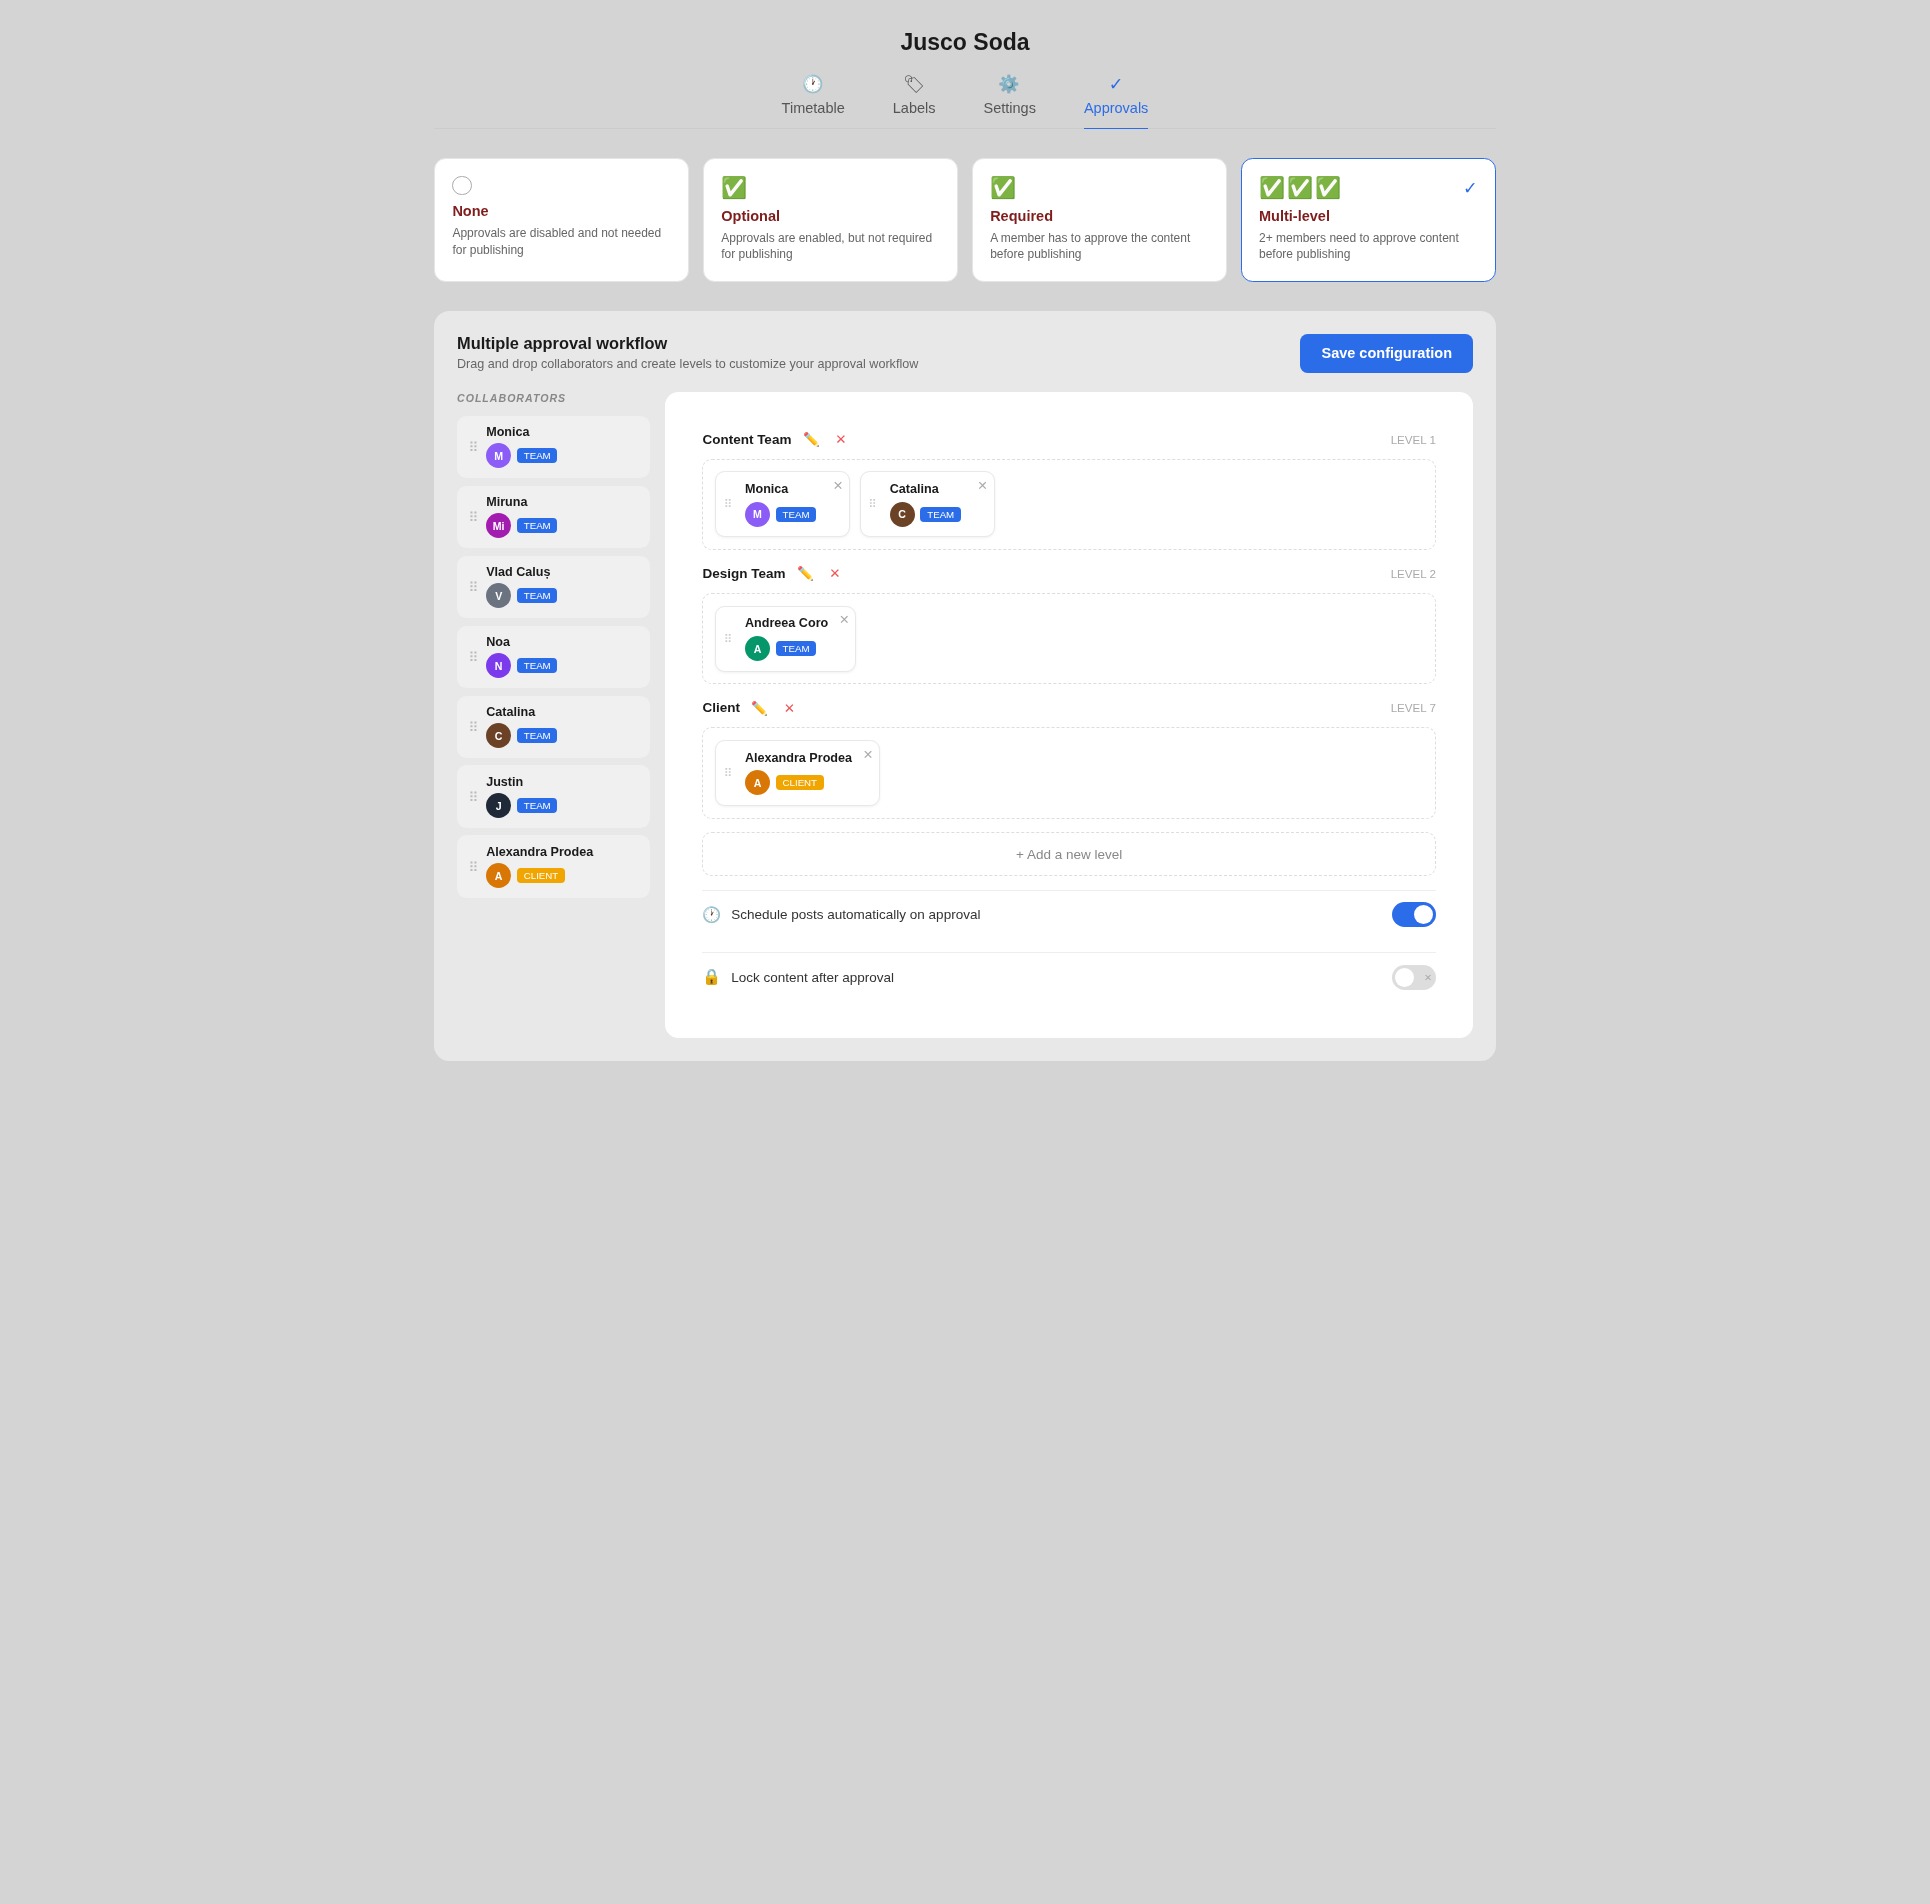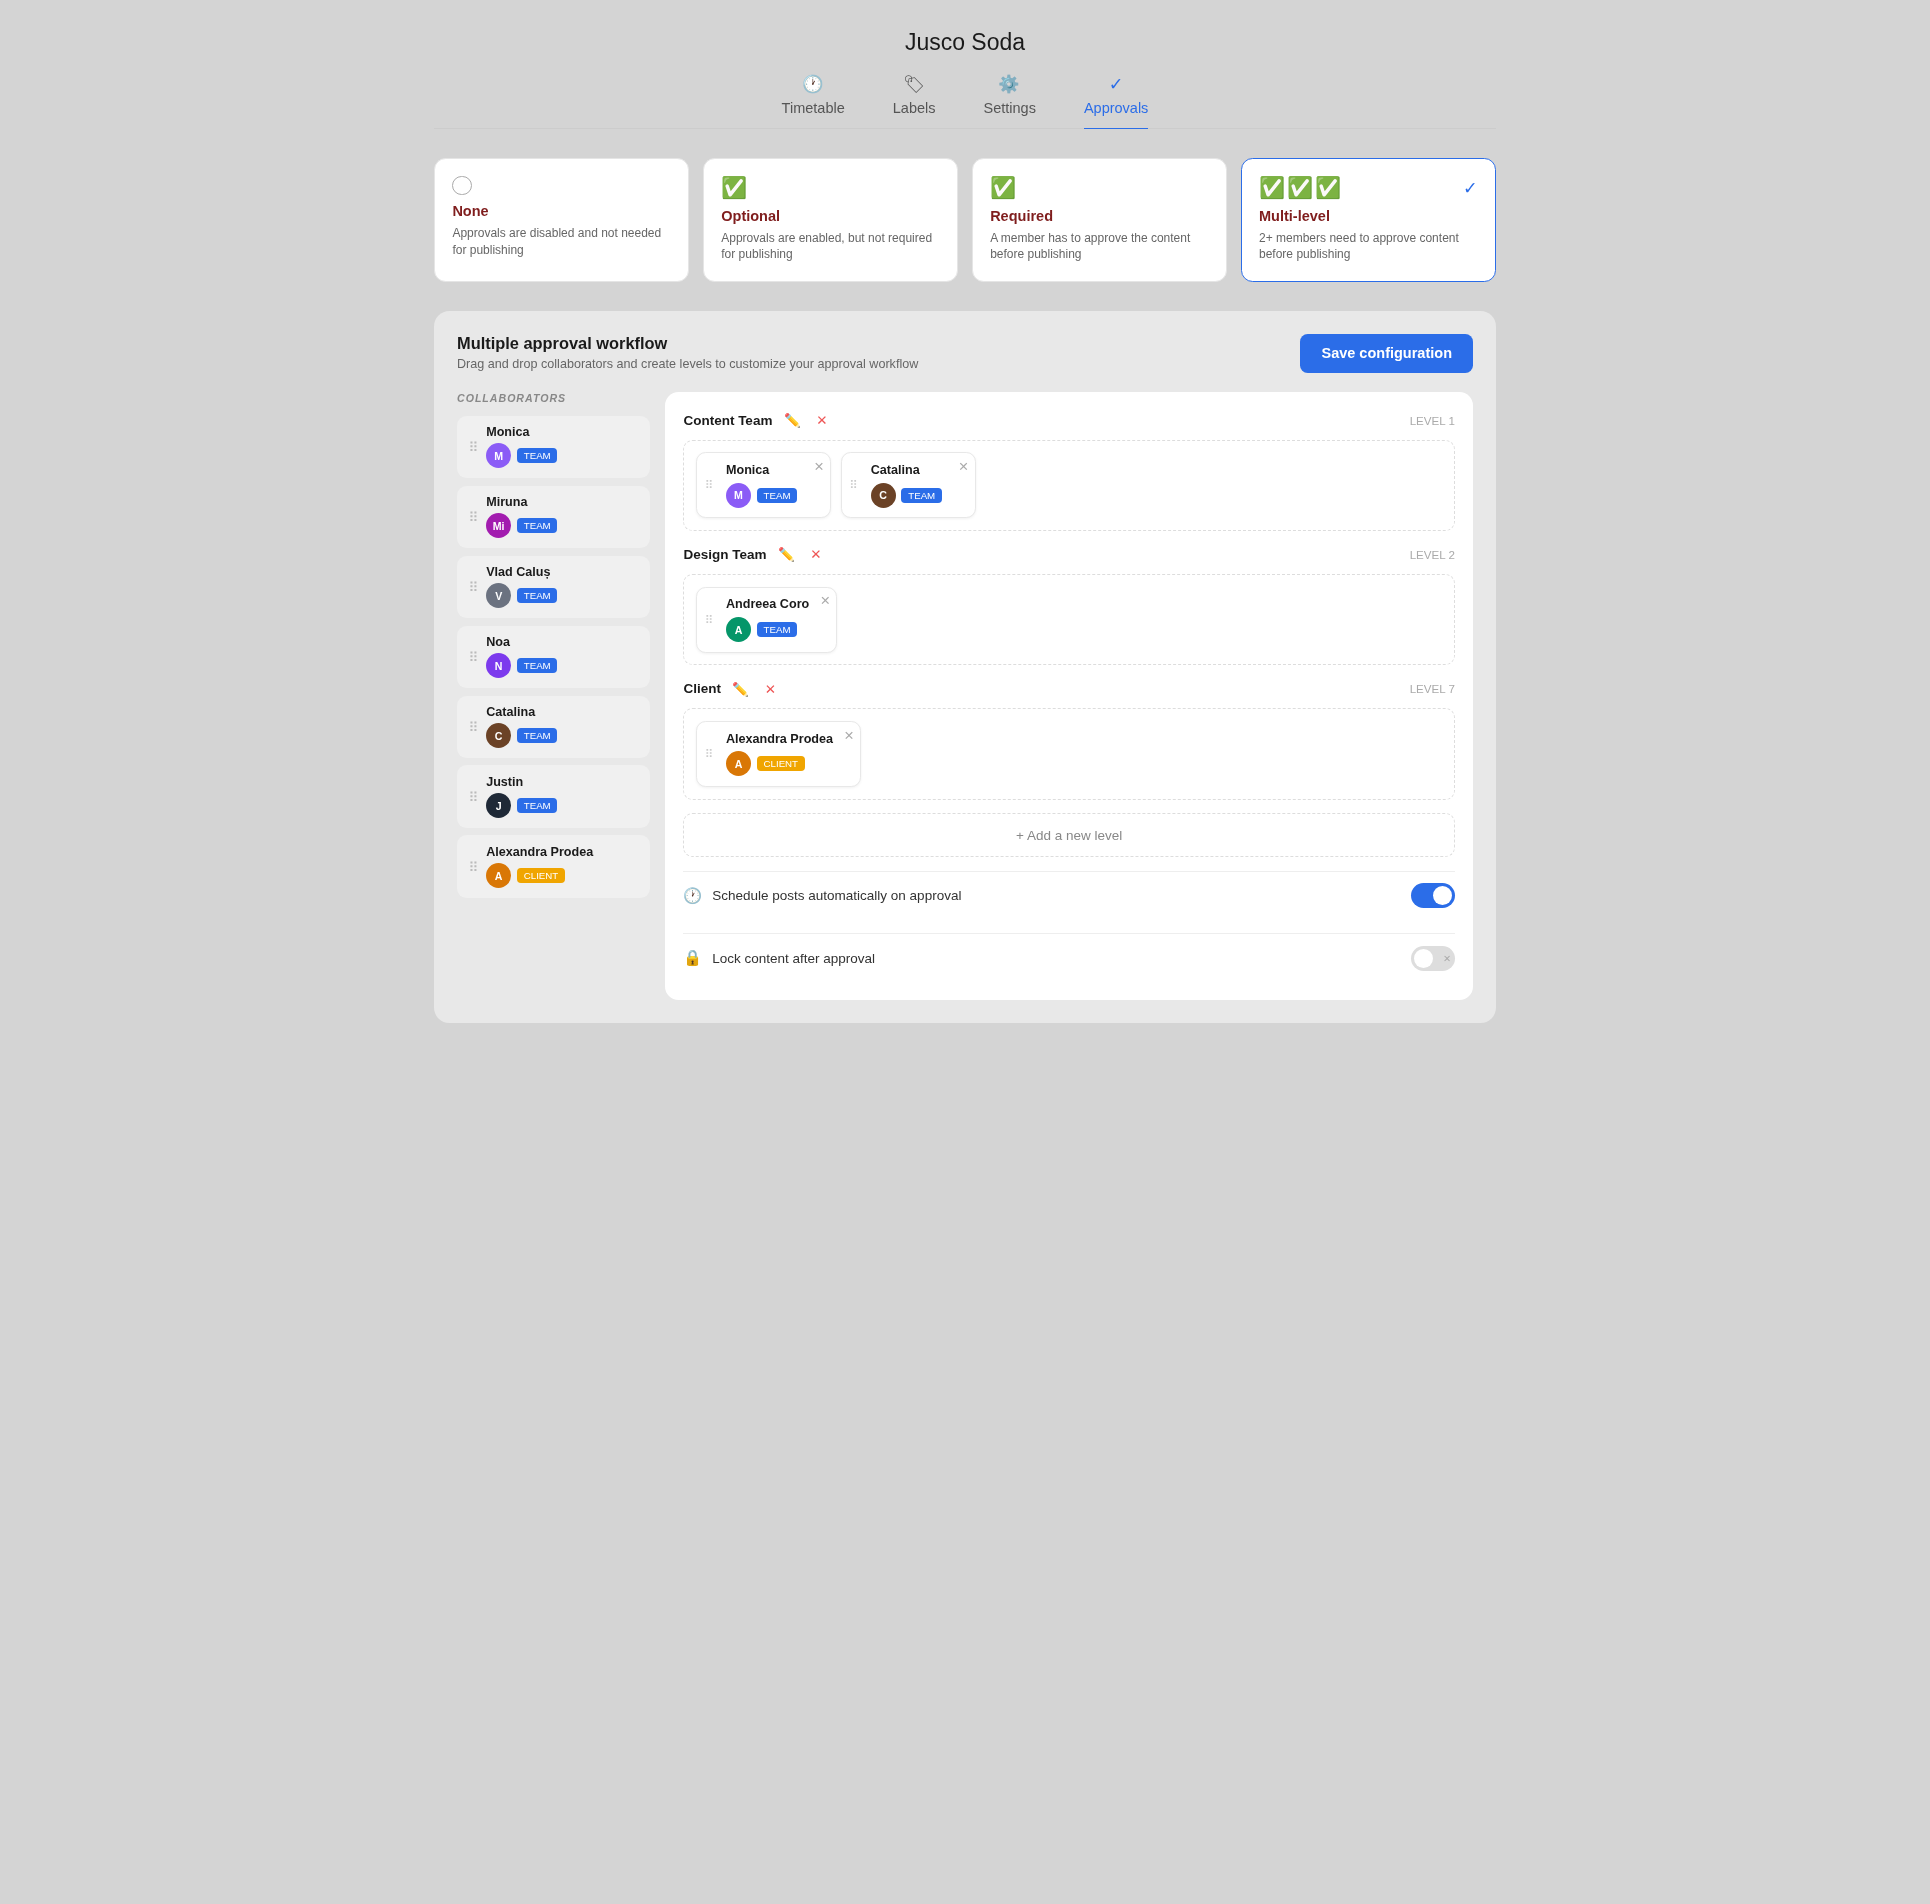--- a/index.html
+++ b/index.html
@@ -11,21 +11,21 @@
       justify-content: center;
       padding: 29px 19.3px;
     }
     .page-container {
       width: 1062px;
       max-width: 100%;
     }
     .app-title {
       text-align: center;
       font-size: 23px;
-      font-weight: 400;
+      font-weight: 700;
       margin-bottom: 17.4px;
       color: #1a1a1a;
     }
     .nav-tabs {
       display: flex;
       justify-content: center;
       gap: 48px;
       margin-bottom: 29px;
       border-bottom: 1px solid #ccc;
       padding-bottom: 0;
@@ -187,21 +187,21 @@
       border-radius: 3.9px;
       color: white;
     }
     .tag-team { background: #2b6de8; }
     .tag-client { background: #f0a500; }
 
     .levels-panel {
       flex: 1;
       background: white;
       border-radius: 13.5px;
-      padding: 18px;
+      padding: 37px;
       display: flex;
       flex-direction: column;
       gap: 13.5px;
     }
     .level-section {
       border: none;
     }
     .level-header {
       display: flex;
       align-items: center;

